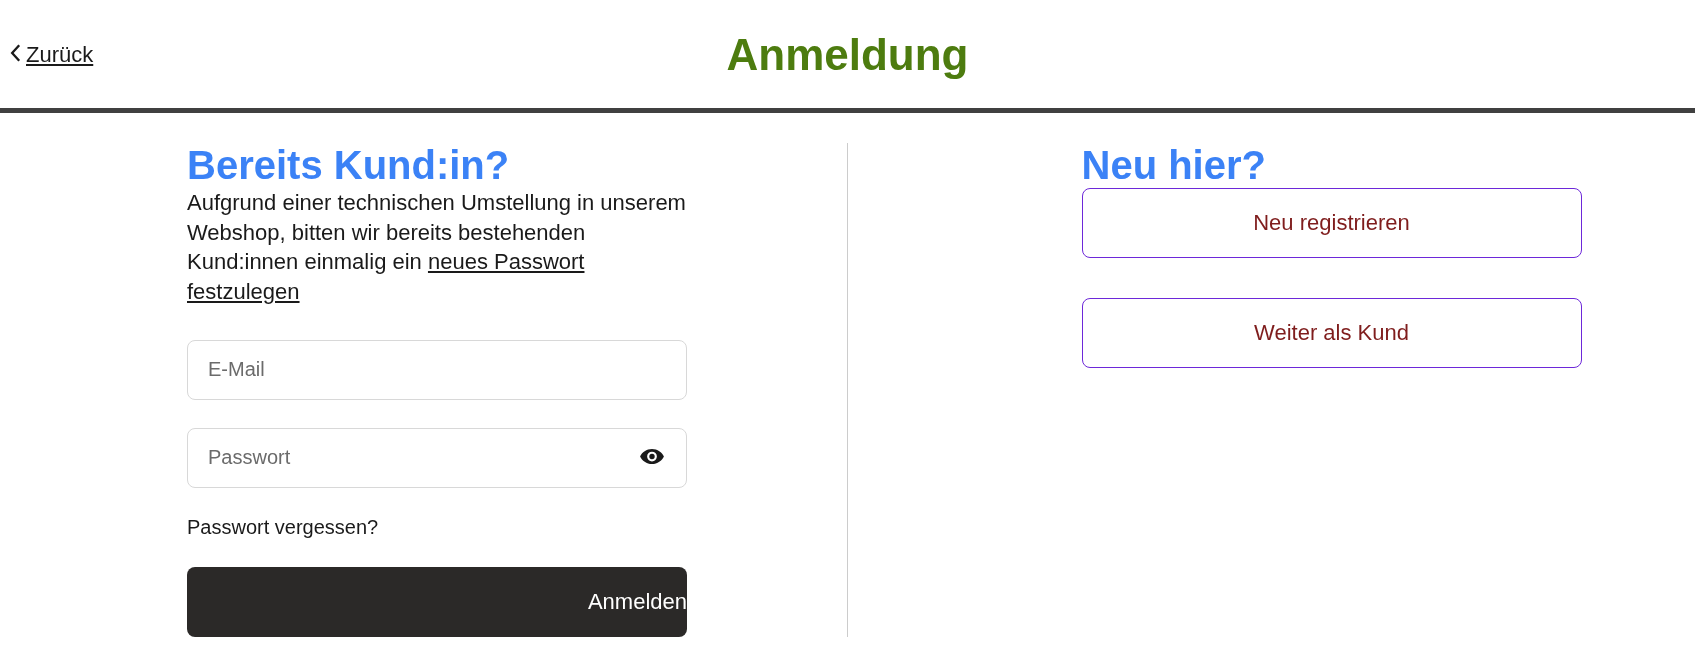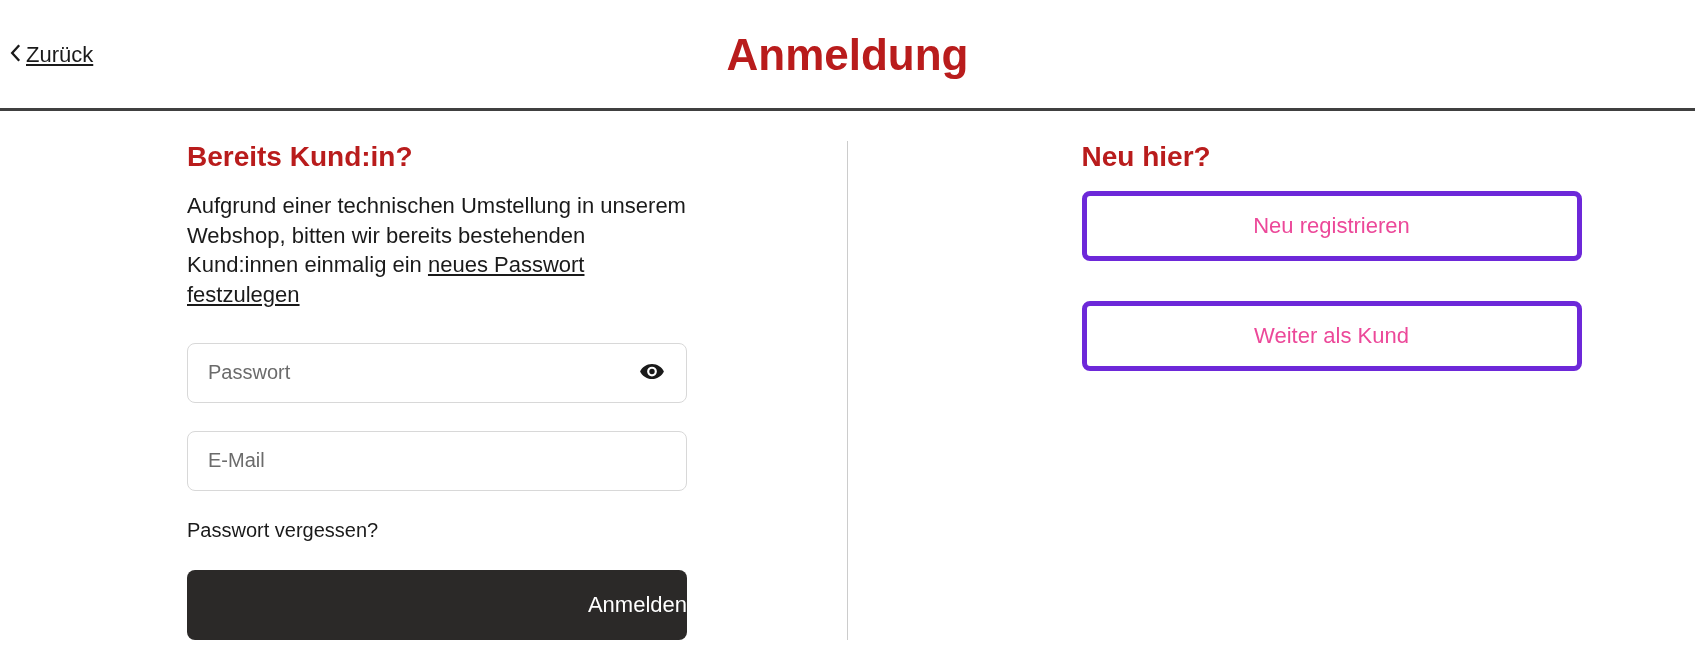--- a/index.html
+++ b/index.html
@@ -12,42 +12,42 @@
       background: #ffffff;
       color: #1a1a1a;
       width: 1695px;
     }
     .header {
       position: relative;
       display: flex;
       align-items: center;
       justify-content: center;
       padding: 30px 20px 28px 20px;
-      border-bottom: 3px solid #404040;
+      border-bottom: 5px solid #404040;
     }
     .back-link {
       position: absolute;
       left: 10px;
       top: 42px;
       display: inline-flex;
       align-items: center;
       text-decoration: underline;
       font-size: 22px;
       color: #1a1a1a;
       cursor: pointer;
       gap: 4px;
     }
     .back-link svg {
       width: 12px;
       height: 18px;
     }
     .page-title {
       font-size: 44px;
       font-weight: 600;
-      color: #b91c1c;
+      color: #4d7c0f;
       text-align: center;
     }
     .content {
       display: flex;
       padding: 30px 0;
       position: relative;
     }
     .column {
       flex: 1;
       padding: 0 40px;
@@ -69,24 +69,23 @@
       width: 500px;
       max-width: 100%;
       margin-left: 120px;
     }
     .divider {
       width: 1px;
       background: #cccccc;
       margin-top: 0;
     }
     .section-heading {
-      font-size: 28px;
+      font-size: 40px;
       font-weight: 600;
-      margin-bottom: 18px;
-      color: #b91c1c;
+      color: #3b82f6;
     }
     .notice {
       font-size: 22px;
       line-height: 1.35;
       margin-bottom: 33px;
       color: #1a1a1a;
     }
     .notice .underline {
       text-decoration: underline;
     }
@@ -127,23 +126,23 @@
       color: #1a1a1a;
       margin-bottom: 28px;
       cursor: pointer;
     }
     .btn {
       width: 100%;
       height: 70px;
       border-radius: 8px;
       font-size: 22px;
       cursor: pointer;
-      border: 5px solid #6d28d9;
+      border: 1px solid #6d28d9;
       background: #ffffff;
-      color: #ec4899;
+      color: #7f1d1d;
     }
     .btn-primary {
       background: #2b2928;
       color: #ffffff;
       border: none;
       font-weight: 500;
       text-align: right;
     }
     .btn-outline {
       margin-bottom: 40px;
@@ -165,32 +164,32 @@
 </div>
 
 <div class="content">
   <div class="column left-col">
     <div class="left-inner">
       <h2 class="section-heading">Bereits Kund:in?</h2>
       <p class="notice">
         <span>Aufgrund einer technischen Umstellung in unserem Webshop, bitten wir bereits bestehenden Kund:innen einmalig ein </span><span class="underline">neues Passwort festzulegen</span>
       </p>
       <div class="input-wrap">
+        <input type="text" class="text-input" placeholder="E-Mail" style="">
+      </div>
+      <div class="input-wrap">
         <input type="password" class="text-input" placeholder="Passwort" style="">
         <button class="eye-btn">
           <span>
             <svg viewBox="0 0 24 24" fill="#1a1a1a">
               <path d="M12 5c-5 0-9.27 3.11-11 7 1.73 3.89 6 7 11 7s9.27-3.11 11-7c-1.73-3.89-6-7-11-7zm0 11.5A4.5 4.5 0 1 1 16.5 12 4.5 4.5 0 0 1 12 16.5zM12 9.5A2.5 2.5 0 1 0 14.5 12 2.5 2.5 0 0 0 12 9.5z"></path>
             </svg>
           </span>
         </button>
       </div>
-      <div class="input-wrap">
-        <input type="text" class="text-input" placeholder="E-Mail" style="">
-      </div>
       <a class="forgot">Passwort vergessen?</a>
       <button class="btn btn-primary">Anmelden</button>
     </div>
   </div>
 
   <div class="divider"></div>
 
   <div class="column right-col">
     <div class="right-inner">
       <h2 class="section-heading">Neu hier?</h2>

